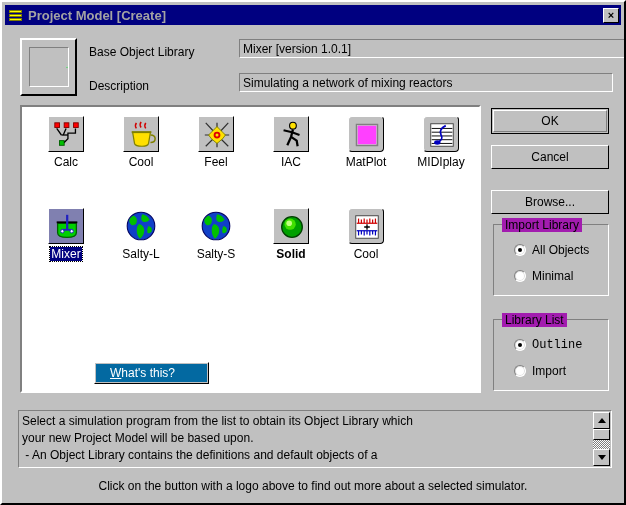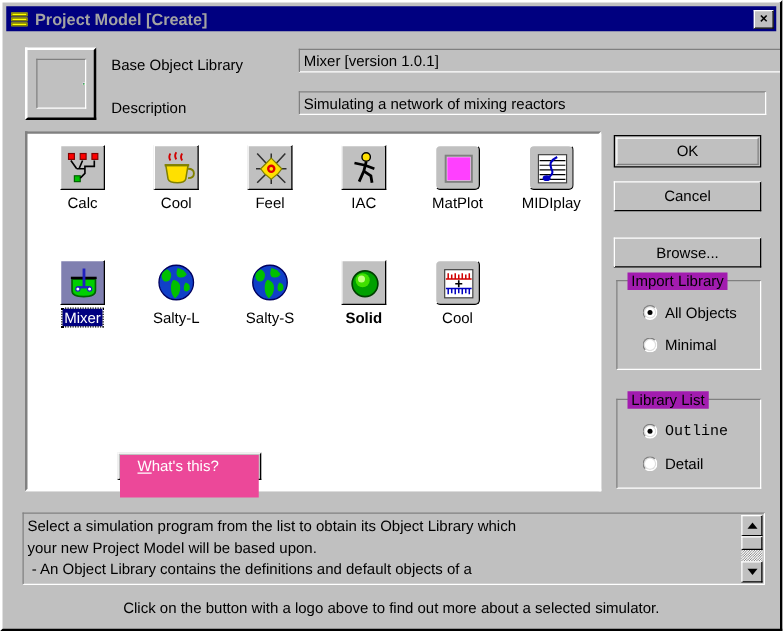--- a/index.html
+++ b/index.html
@@ -170,24 +170,24 @@
     width: 115px; height: 22px;
     background: #c0c0c0;
     border-top: 1px solid #ffffff;
     border-left: 1px solid #ffffff;
     border-right: 1px solid #000000;
     border-bottom: 1px solid #000000;
     box-sizing: border-box;
     padding: 1px;
   }
   #ctx-item {
-    background: #ec4899;
+    background: #0369a1;
     color: #ffffff;
     font-size: 12px;
-    height: 34px;
+    height: 18px;
     line-height: 18px;
     padding-left: 14px;
     box-sizing: border-box;
   }
   #ctx-item u { text-decoration: underline; }
   
   .btn {
     position: absolute;
     background: #c0c0c0;
     border-top: 1px solid #ffffff;
@@ -561,21 +561,21 @@
   </div>
 
   <div id="grp-liblist" class="group">
     <div class="group-title">Library List</div>
     <div class="radio-row" style="left:20px;top:18px;font-family:Liberation Mono, monospace;">
       <span class="radio-dot on"></span>
       <span>Outline</span>
     </div>
     <div class="radio-row" style="left:20px;top:44px;">
       <span class="radio-dot"></span>
-      <span>Detail</span>
+      <span>Import</span>
     </div>
   </div>
 
   <div id="desc-box" class="sunken">
     <div id="desc-text">Select a simulation program from the list to obtain its Object Library which
 your new Project Model will be based upon.
  - An Object Library contains the definitions and default objects of a</div>
     <div id="desc-scroll">
       <div class="sb-track"></div>
       <div class="sb-arrow" style="top:0;">

